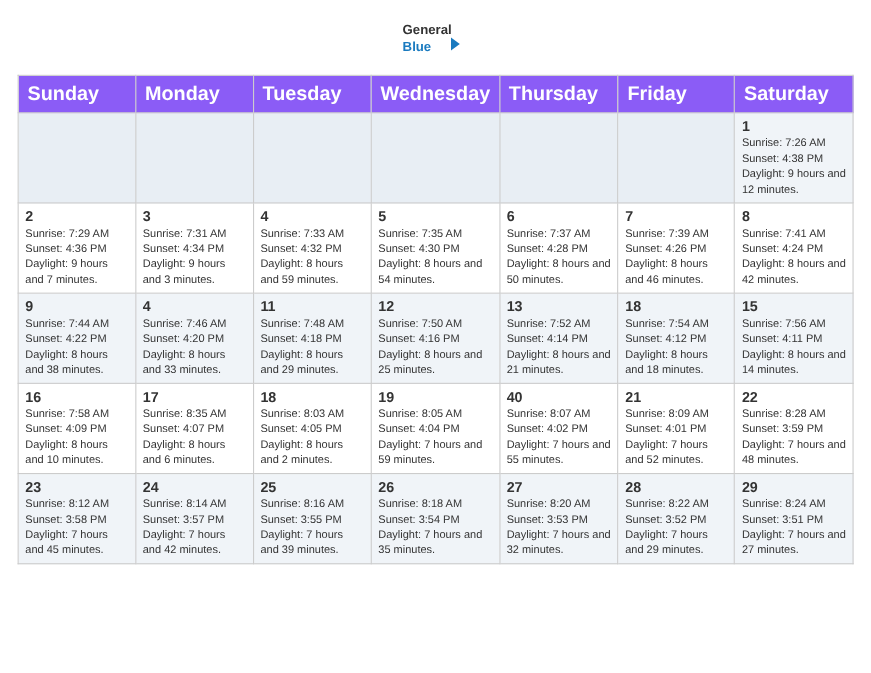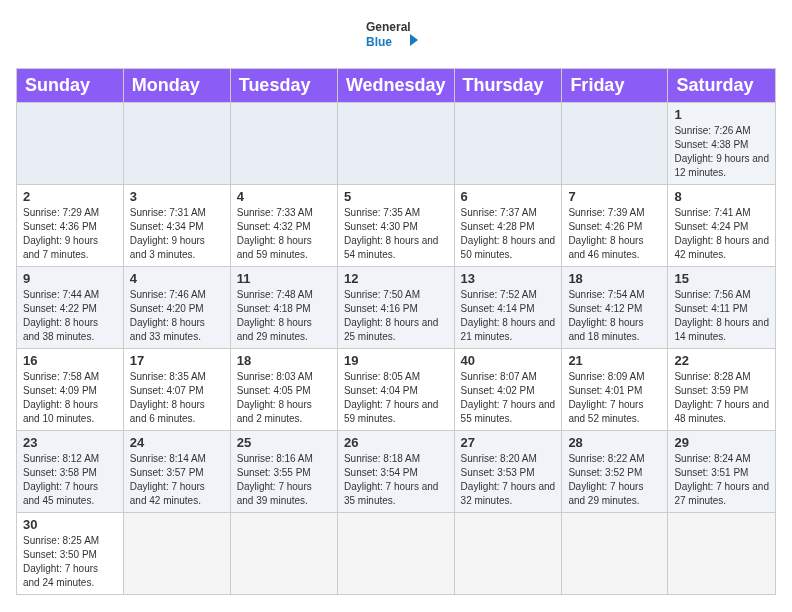--- a/index.html
+++ b/index.html
@@ -320,29 +320,14 @@
 and 29 minutes.</div>
         </td>
         <td>
           <span class="day-number">29</span>
           <div class="day-info">Sunrise: 8:24 AM
 Sunset: 3:51 PM
 Daylight: 7 hours
 and 27 minutes.</div>
         </td>
       </tr>
-      <tr>
-        <td>
-          <span class="day-number">30</span>
-          <div class="day-info">Sunrise: 8:25 AM
-Sunset: 3:50 PM
-Daylight: 7 hours
-and 24 minutes.</div>
-        </td>
-        <td class="empty"></td>
-        <td class="empty"></td>
-        <td class="empty"></td>
-        <td class="empty"></td>
-        <td class="empty"></td>
-        <td class="empty"></td>
-      </tr>
     </tbody>
 </table>
 
 </body></html>

